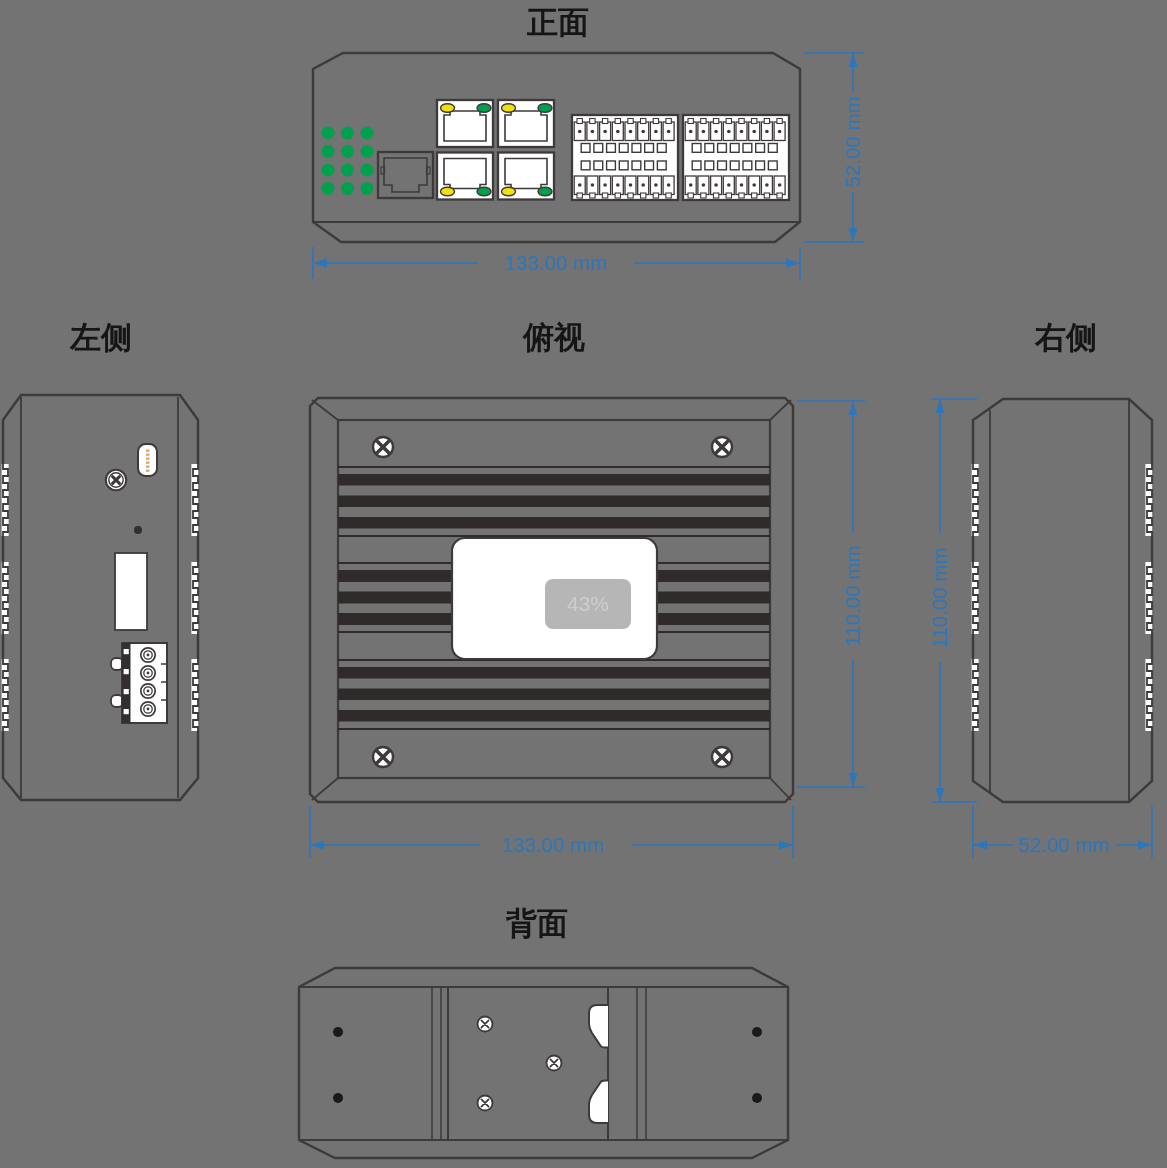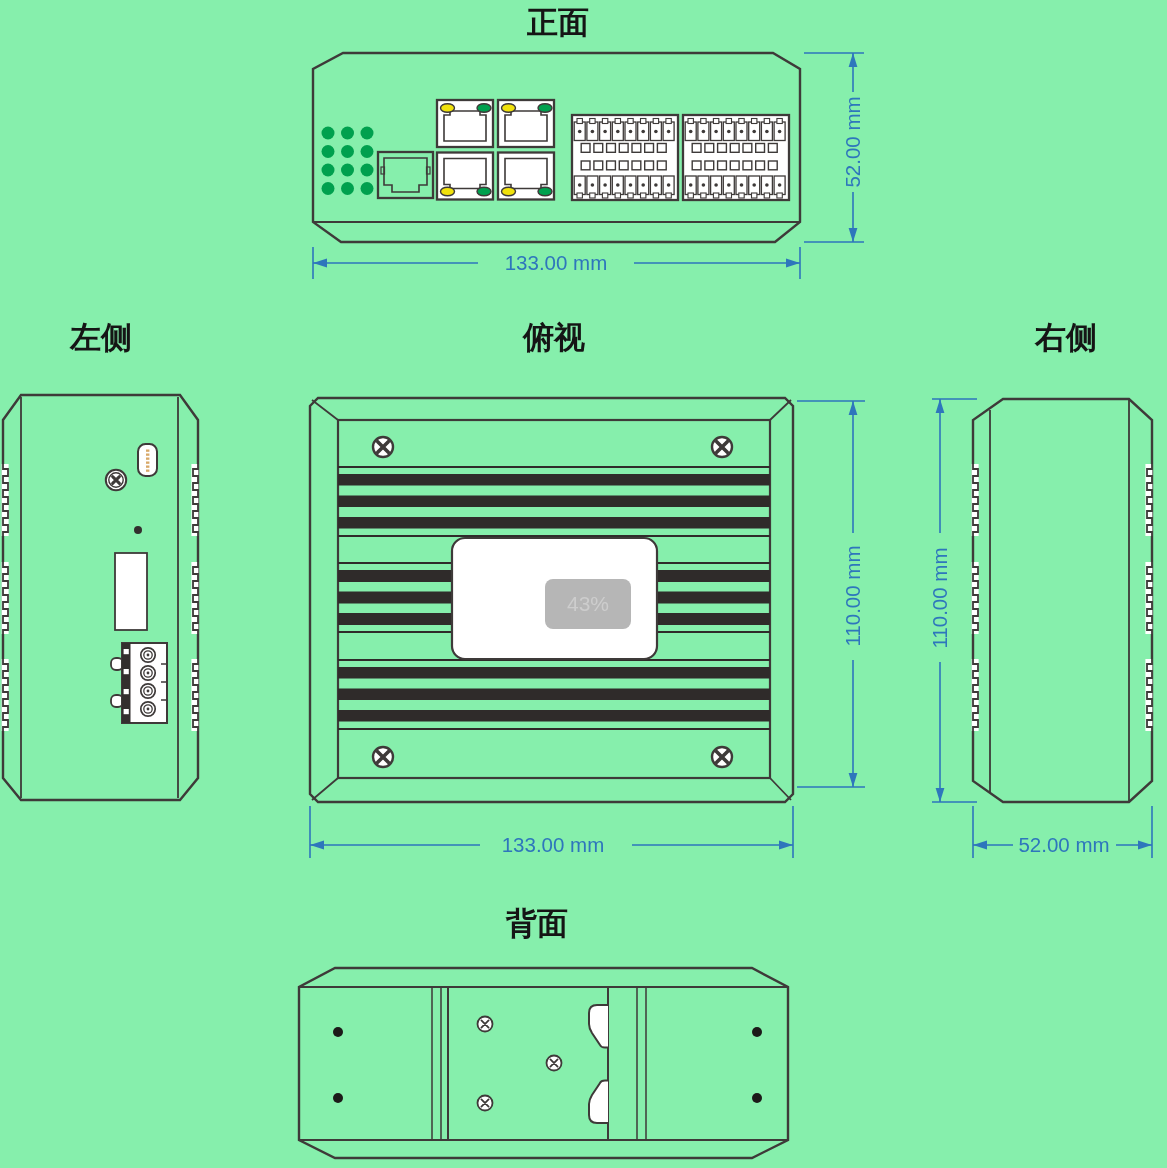--- a/index.html
+++ b/index.html
@@ -1,16 +1,16 @@
 <!DOCTYPE html>
 <html><head>
 <meta charset="utf-8">
 <style>
   html,body{margin:0;padding:0;background:#ffffff;}
-  .page{position:relative;width:1167px;height:1168px;background:#86efac;overflow:hidden;}
+  .page{position:relative;width:1167px;height:1168px;background:#737373;overflow:hidden;}
   svg{display:block;}
   .title{font-family:"Liberation Sans","DejaVu Sans",sans-serif;font-size:31px;font-weight:bold;fill:#151515;}
   .dim{font-family:"Liberation Sans","DejaVu Sans",sans-serif;font-size:20.5px;fill:#2e76bc;}
   .badge-txt{font-family:"Liberation Sans","DejaVu Sans",sans-serif;font-size:21px;}
   .oln{stroke:#3e3a39;fill:none;}
   .led-y{fill:#f0e10c;stroke:#3e3a39;stroke-width:1.4;}
   .led-g{fill:#00a04e;stroke:#3e3a39;stroke-width:1.4;}
   .blue{stroke:#2e76bc;fill:none;}
   .dark{fill:#332f2e;stroke:none;}
 </style>

